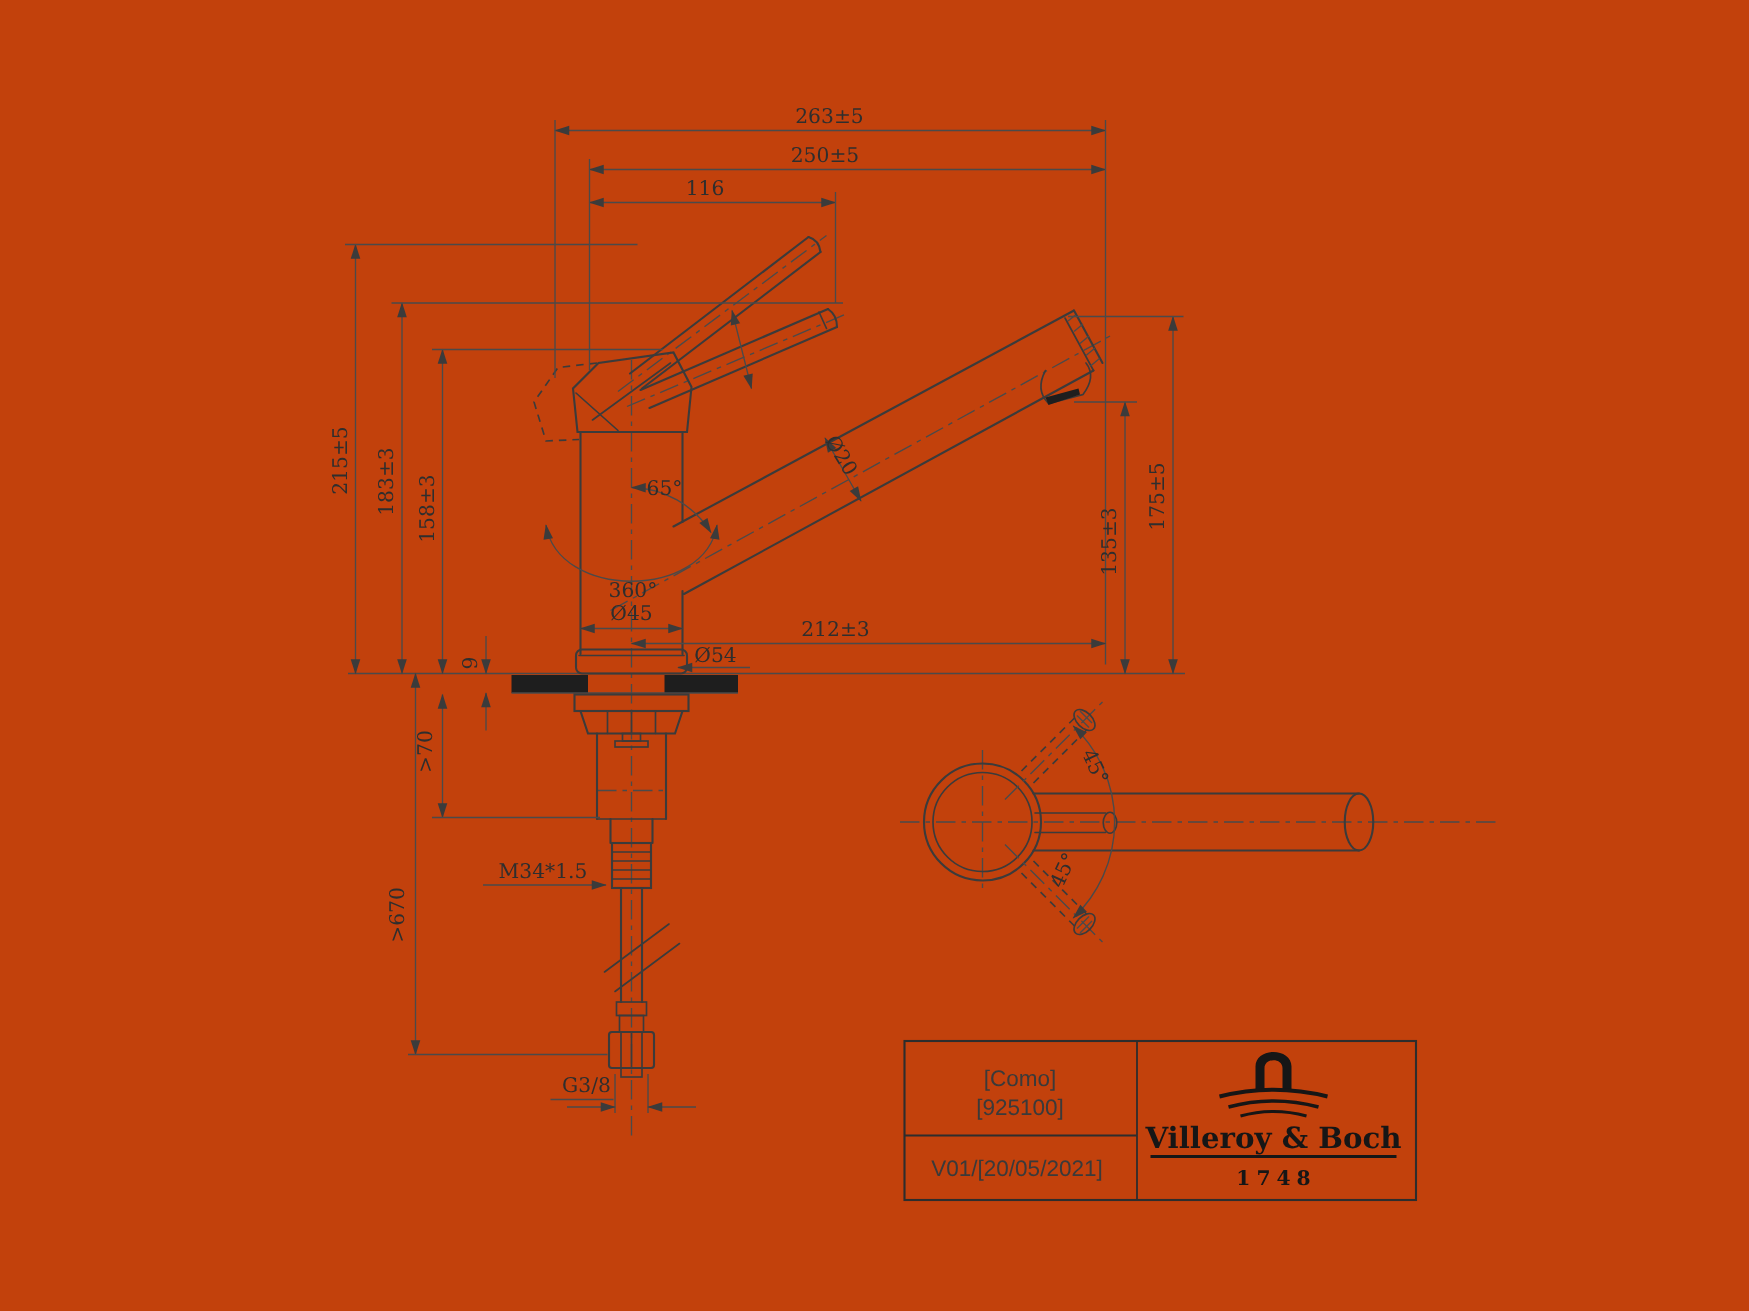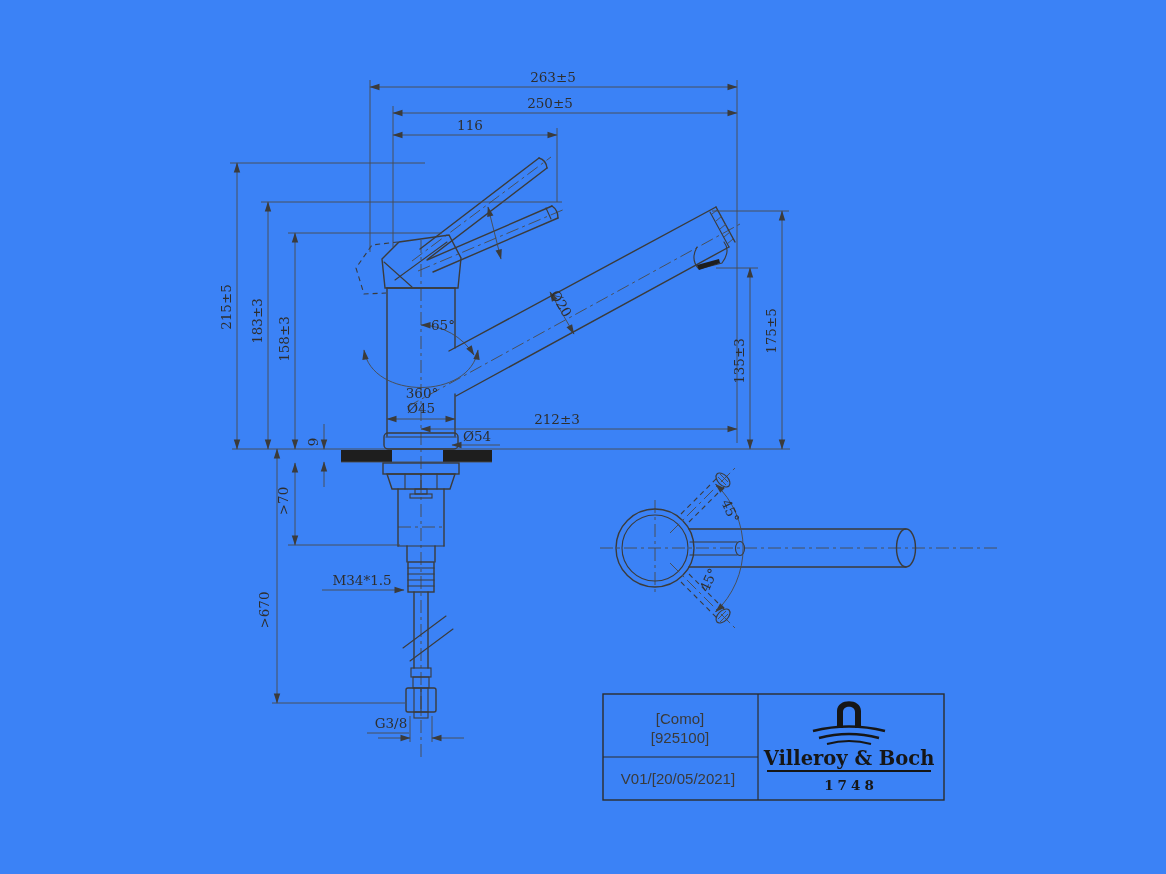--- a/index.html
+++ b/index.html
@@ -1,16 +1,16 @@
 <!DOCTYPE html>
 <html><head>
 <meta charset="utf-8">
 <style>
   html,body{margin:0;padding:0;background:#f4f4f4;}
-  #canvas{width:1166px;height:874px;background:#3b82f6;position:relative;margin:0 auto;overflow:hidden;}
+  #canvas{width:1166px;height:874px;background:#c2410c;position:relative;margin:0 auto;overflow:hidden;}
   svg{display:block;}
   .obj{stroke:#3b3b3b;stroke-width:1.4;fill:none;stroke-linecap:round;}
   .obj2{stroke:#3b3b3b;stroke-width:1.1;fill:none;stroke-linecap:round;}
   .thin{stroke:#4a4a4a;stroke-width:0.9;fill:none;}
   .cl{stroke:#4a4a4a;stroke-width:0.9;fill:none;stroke-dasharray:13 4 3 4;}
   .dash{stroke:#3b3b3b;stroke-width:1.1;fill:none;stroke-dasharray:5 4;}
   .filldark{fill:#1e1e1e;stroke:none;}
   .dim{font-family:"DejaVu Serif",serif;font-size:13.5px;fill:#2e2e2e;}
   .tb{font-family:"Liberation Sans",sans-serif;font-size:15px;fill:#3a3a3a;}
   .brand{font-family:"DejaVu Serif",serif;font-weight:bold;font-size:19.5px;fill:#161616;}

